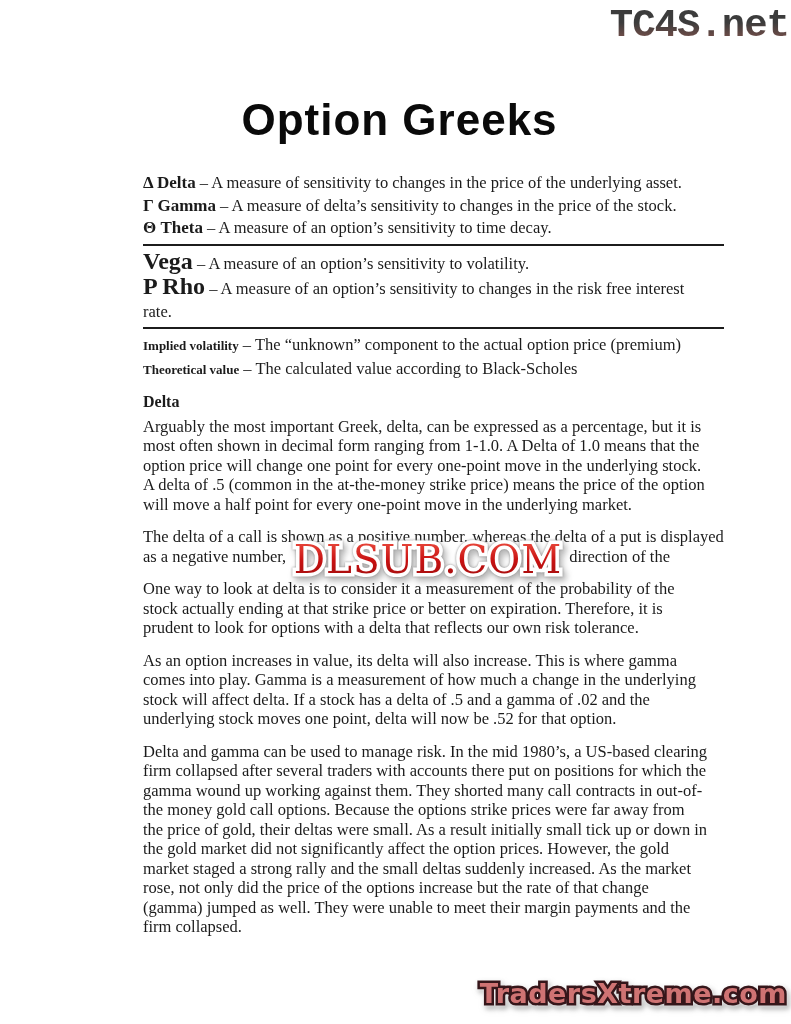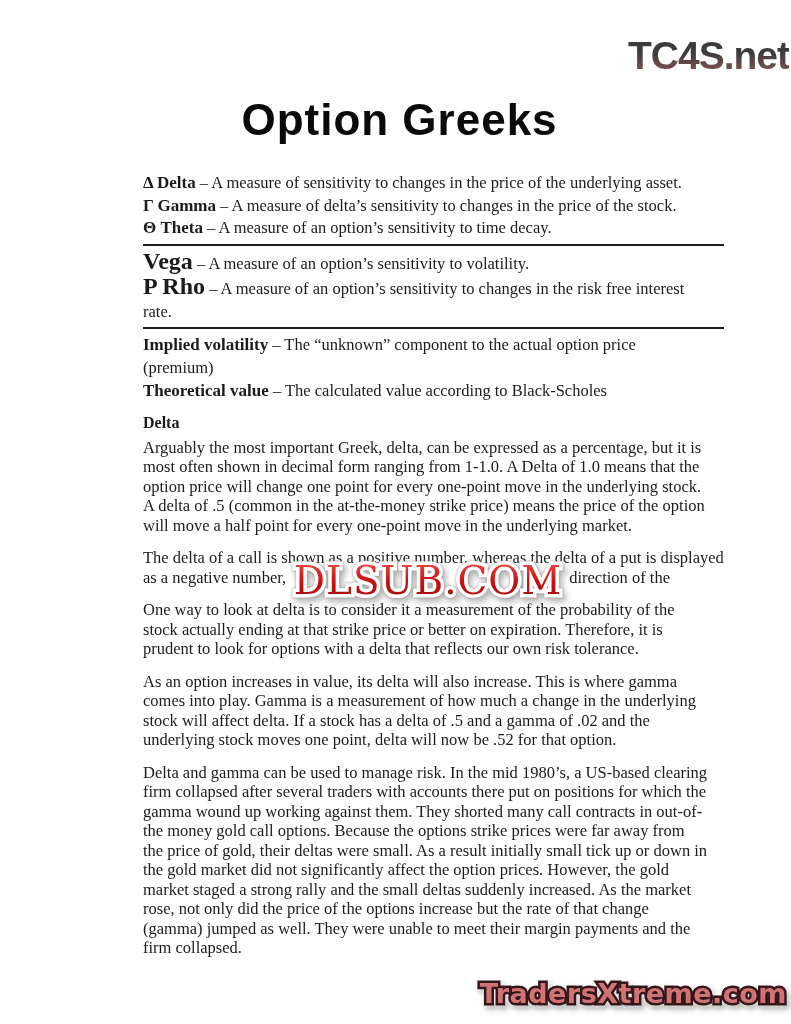--- a/index.html
+++ b/index.html
@@ -8,25 +8,24 @@
     width:791px; height:1024px;
     background:#ffffff;
     overflow:hidden;
     font-family:"Liberation Serif", serif;
     color:#1b1b1b;
   }
 
   
   .wm-tc4s {
     position:absolute; top:4px; right:2px;
-    font-family:Liberation Sans, sans-serif;
+    font-family:Liberation Mono, monospace;
     font-weight:700; font-size:39px; line-height:44px;
     letter-spacing:-1px;
     color:#4a4240;
-    margin-top:30px;
   }
   @supports ((-webkit-background-clip: text) or (background-clip: text)) {
     .wm-tc4s {
       background:linear-gradient(180deg,#3c3c3c 0%,#3c3c3c 42%,#6e4d48 75%,#9a6a62 100%);
       -webkit-background-clip:text; background-clip:text;
       -webkit-text-fill-color:transparent; color:transparent;
     }
   }
 
   
@@ -42,21 +41,21 @@
   
   .content {
     position:absolute; top:172px; left:123px; width:565px;
     font-size:16.5px; line-height:19.5px;margin-left:20px;
   }
 
   .def-line { line-height:22.5px; }
   .def-line .term { font-weight:700; font-size:17px; }
   .g2 .def-line .term { font-size:24px; }
   .g3 .def-line { line-height:23px; }
-  .g3 .def-line .term { font-size:17px; }
+  .g3 .def-line .term { font-size:13px; }
 
   .rule {
     border:none; border-top:2px solid #1c1c1c;
     width:581px; margin:4px 0 4px 0; height:0;
   }
 
   .section-heading {
     font-weight:700; font-size:16px; line-height:19.5px;
     margin:11px 0 5px 0;
   }

